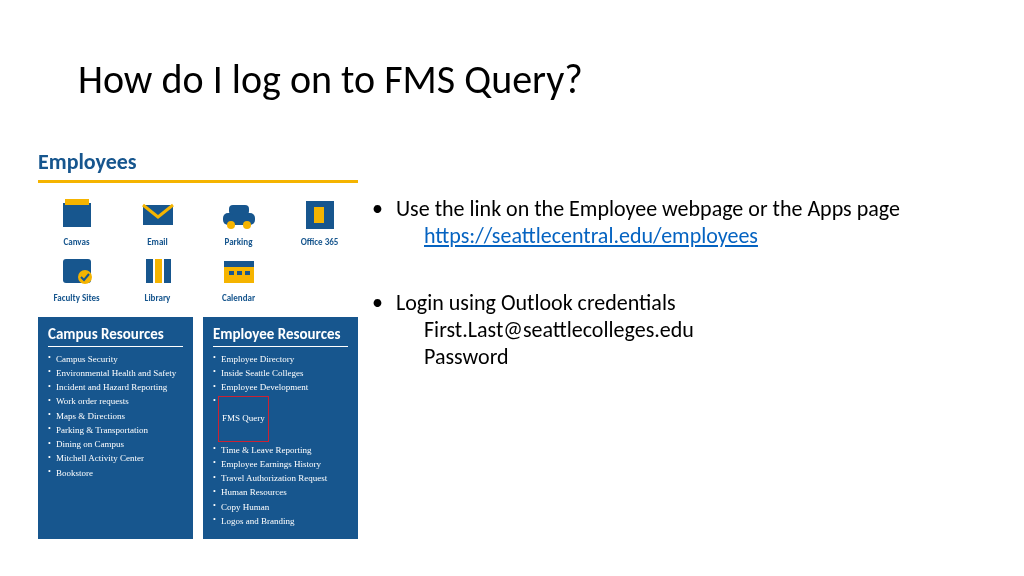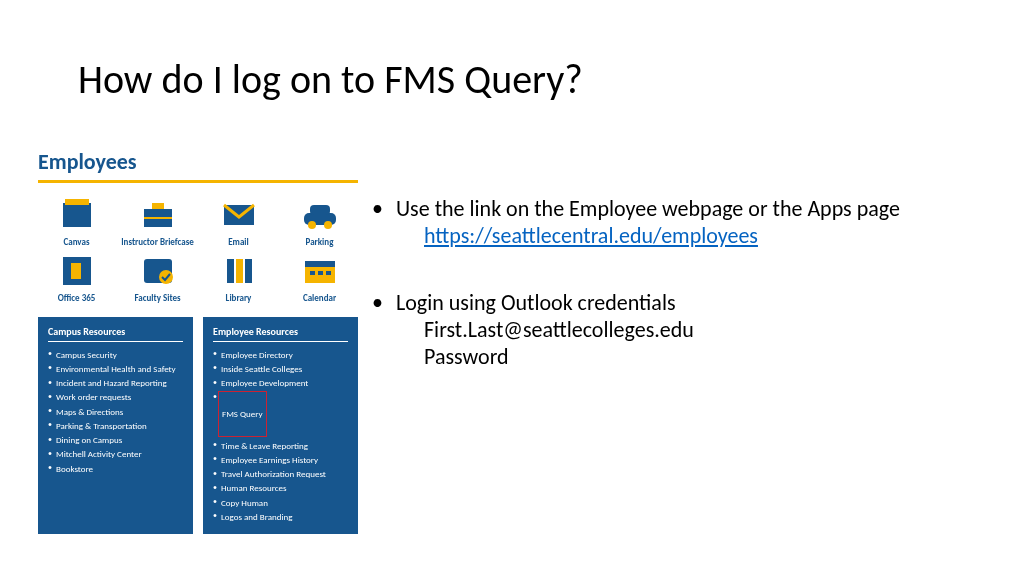--- a/index.html
+++ b/index.html
@@ -54,27 +54,27 @@
     gap: 10px;
   }
   .rcol {
     background: #17568e;
     color: #fff;
     padding: 8px 10px 10px 10px;
     flex: 1;
     font-size: 9px;
   }
   .rcol-title {
-    font-size: 10px;
+    font-size: 15px;
     font-weight: bold;
     border-bottom: 1px solid #fff;
     padding-bottom: 3px;
     margin-bottom: 5px;
   }
-  .rcol ul { list-style: none; }
+  .rcol ul { list-style: none; font-family: Liberation Serif, serif; }
   .rcol li {
     position: relative;
     padding: 1.5px 0 1.5px 8px;
     line-height: 1.25;
   }
   .rcol li::before {
     content: "•";
     position: absolute;
     left: 0; top: 1px;
     font-size: 8px;
@@ -116,30 +116,20 @@
   <div class="emp-header">Employees</div>
   <div class="app-grid" id="app-grid">
       <div class="app-tile">
         <div class="ic">
           <svg width="40" height="36">
             <rect x="6" y="6" width="28" height="24" fill="#17568e"></rect>
             <rect x="8" y="2" width="24" height="6" fill="#f5b400"></rect>
           </svg>
         </div>
         <span>Canvas</span>
-      </div>
-      <div class="app-tile">
-        <div class="ic">
-          <svg width="40" height="36">
-            <rect x="6" y="12" width="28" height="18" fill="#17568e"></rect>
-            <rect x="14" y="6" width="12" height="6" fill="#f5b400"></rect>
-            <rect x="6" y="20" width="28" height="2" fill="#f5b400"></rect>
-          </svg>
-        </div>
-        <span>Instructor Briefcase</span>
       </div>
       <div class="app-tile">
         <div class="ic">
           <svg width="40" height="36">
             <rect x="5" y="8" width="30" height="20" fill="#17568e"></rect>
             <polyline points="5,8 20,20 35,8" stroke="#f5b400" stroke-width="3" fill="none"></polyline>
           </svg>
         </div>
         <span>Email</span>
       </div>

